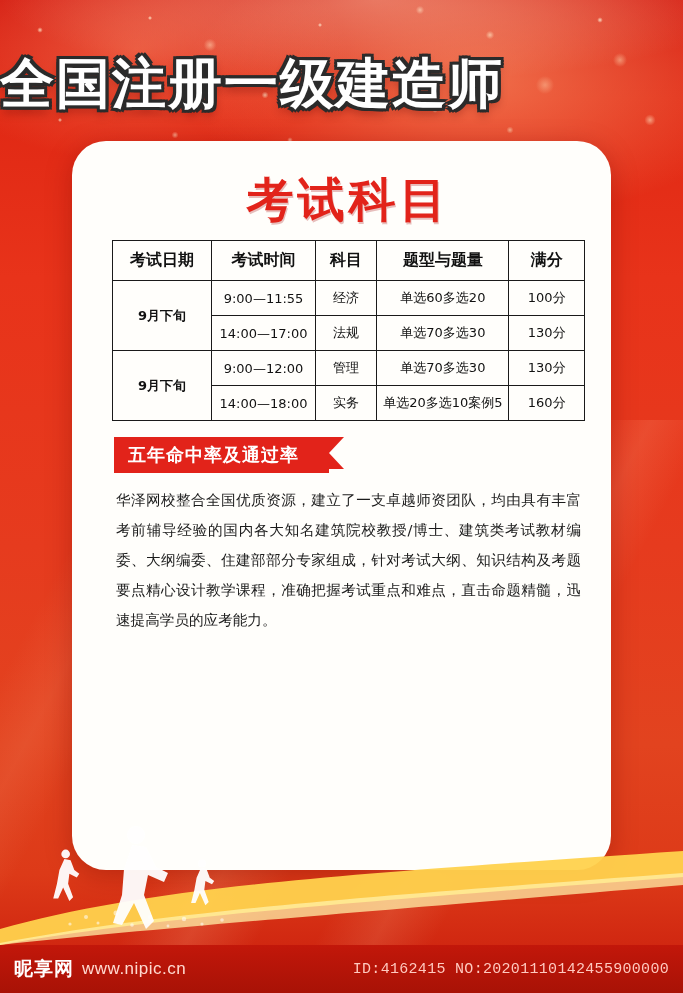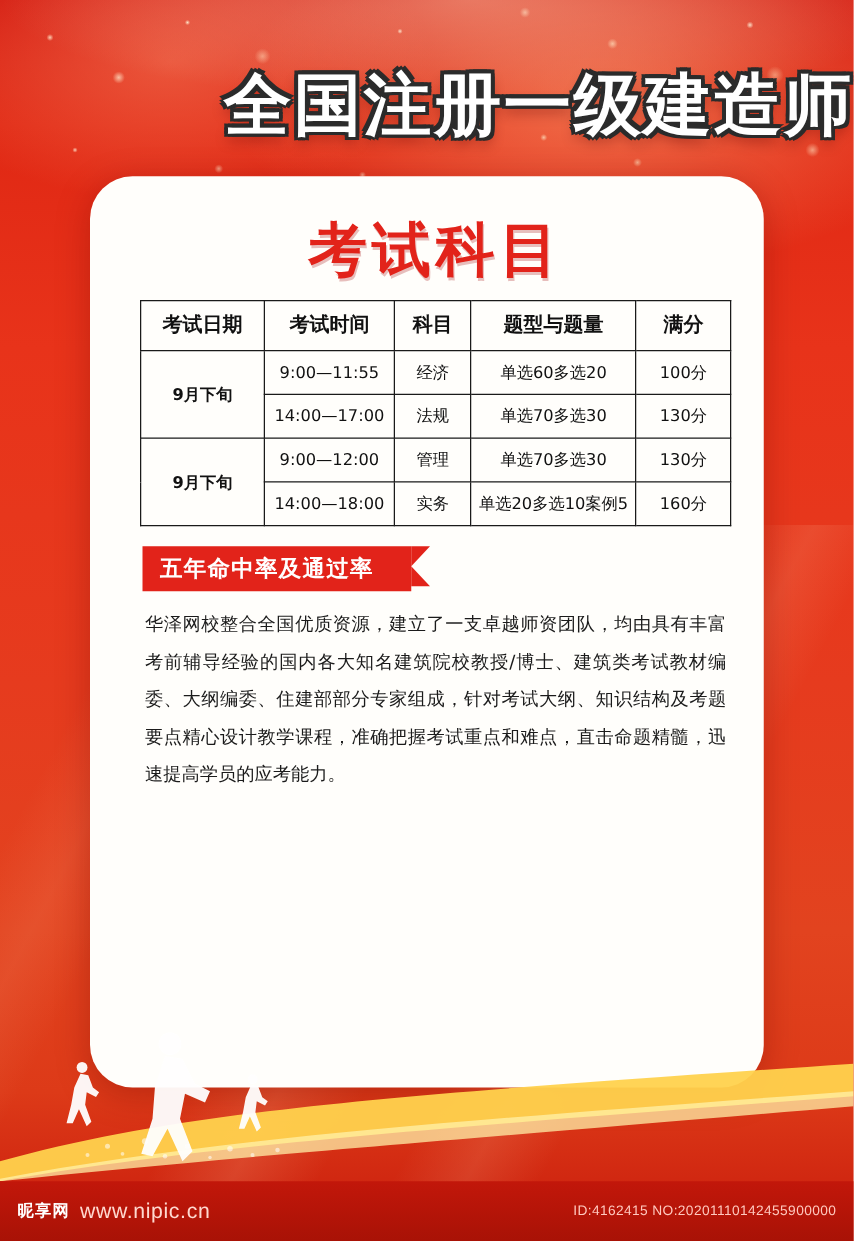--- a/index.html
+++ b/index.html
@@ -53,21 +53,21 @@
     background:
       linear-gradient(118deg, rgba(255,255,255,0.00) 40%, rgba(255,190,150,0.18) 47%, rgba(255,255,255,0) 54%),
       linear-gradient(118deg, rgba(255,255,255,0.00) 60%, rgba(255,200,160,0.14) 66%, rgba(255,255,255,0) 72%),
       linear-gradient(118deg, rgba(255,255,255,0.00) 14%, rgba(255,180,140,0.12) 20%, rgba(255,255,255,0) 26%);
     pointer-events: none;
   }
   
   .headline {
     position: absolute;
     top: 48px; left: 0; width: 683px;
-    text-align: right;
+    text-align: left;
     font-family: "DejaVu Sans", "Liberation Sans", sans-serif;
     font-weight: bold;
     font-size: 54px;
     letter-spacing: 2px;
     color: #ffffff;
     text-shadow:
       -3px 0 0 #2b2b2b, 3px 0 0 #2b2b2b, 0 -3px 0 #2b2b2b, 0 3px 0 #2b2b2b,
       -3px -3px 0 #2b2b2b, 3px -3px 0 #2b2b2b, -3px 3px 0 #2b2b2b, 3px 3px 0 #2b2b2b,
       0 6px 10px rgba(90,0,0,.45);
     white-space: nowrap;
@@ -178,33 +178,33 @@
     background: linear-gradient(180deg, #c2170a 0%, #a81206 100%);
     display: flex;
     align-items: center;
     justify-content: space-between;
     padding: 0 14px;
   }
   .logo-wrap { display: flex; align-items: center; gap: 8px; }
   .logo-mark {
     font-family: "DejaVu Sans", "Liberation Sans", sans-serif;
     font-weight: bold;
-    font-size: 13px;
+    font-size: 19px;
     color: #ffffff;
     letter-spacing: 1px;
   }
   .logo-url {
     font-family: "Liberation Sans", sans-serif;
     font-size: 17px;
     color: #ffd9d0;
     letter-spacing: .5px;
   }
   .footer-id {
-    font-family: Liberation Sans, sans-serif;
-    font-size: 11px;
+    font-family: Liberation Mono, monospace;
+    font-size: 15px;
     color: #ffc9bf;
     letter-spacing: .3px;
   }
 </style>
 </head>
 <body>
 
 <div class="poster">
 
   <div class="glowtop"></div>

